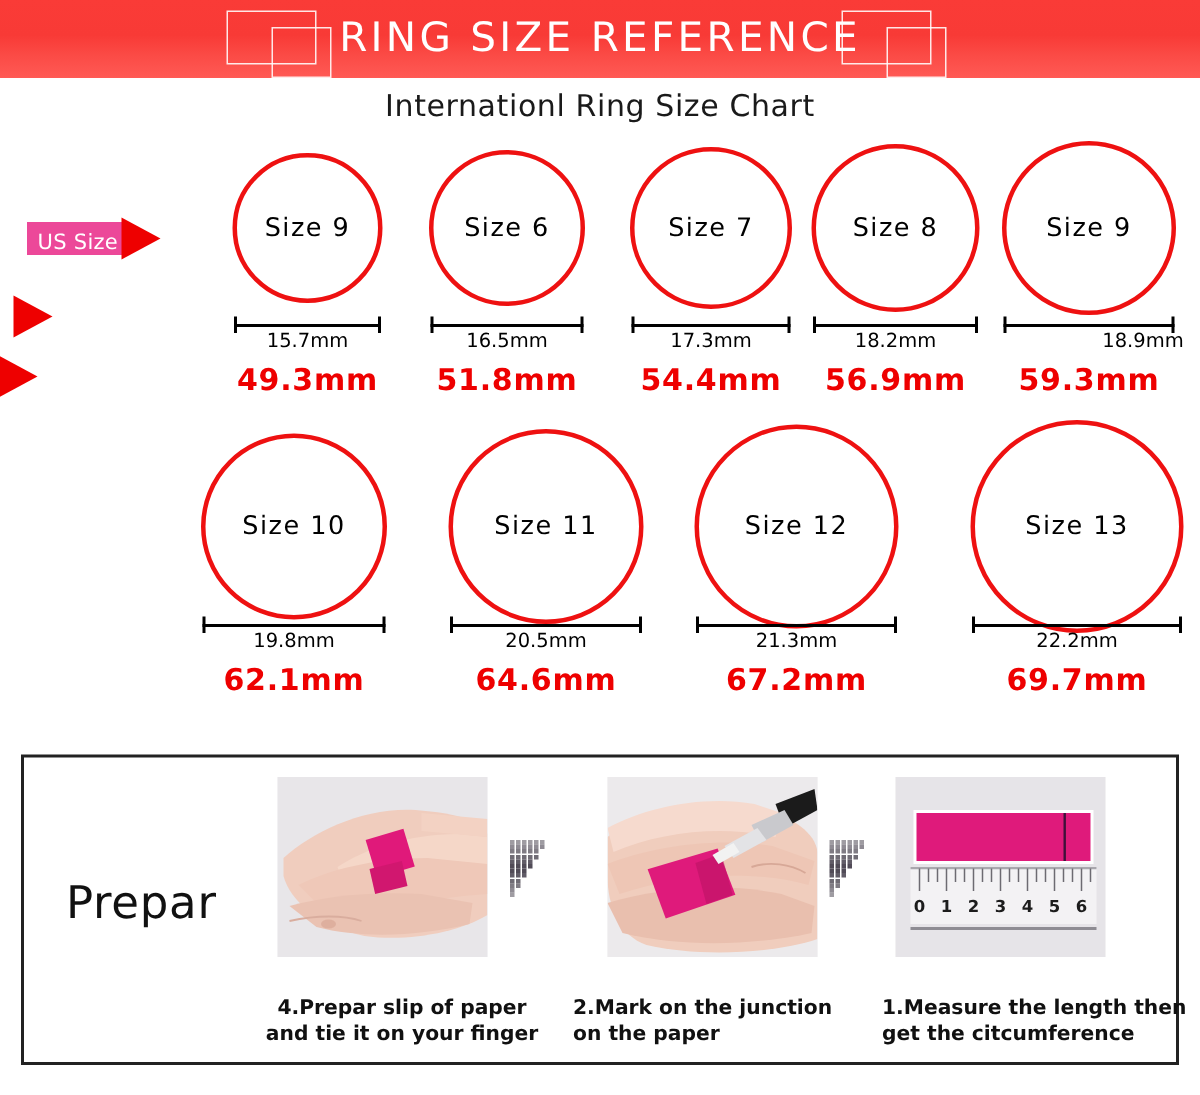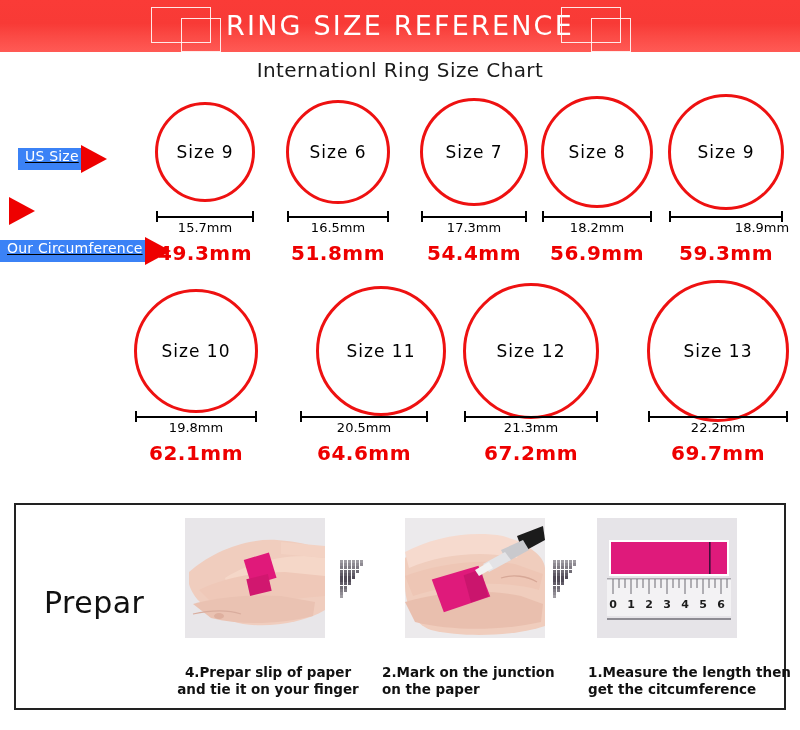--- a/index.html
+++ b/index.html
@@ -61,27 +61,26 @@
 
   
   .arrow-label {
     position: absolute;
     height: 22px;
     display: flex;
     align-items: center;
   }
   .arrow-body {
     height: 22px;
-    background: #3b82f6;
+    background: #ec4899;
     display: flex;
-    align-items: flex-start;
+    align-items: flex-end;
     padding-left: 7px;
     padding-right: 3px;
     box-sizing: border-box;
-    text-decoration: underline;
   }
   .arrow-text {
     color: #ffffff;
     font-size: 14px;
     font-family: "DejaVu Sans", sans-serif;
     white-space: nowrap;
     letter-spacing: 0.2px;
   }
   .arrow-head {
     width: 0; height: 0;
@@ -227,23 +226,20 @@
     <span class="arrow-text">US Size</span>
   </div>
   <div class="arrow-head"></div>
 </div>
 
 <div class="arrow-label" id="arrow-diameter">
   <div class="arrow-head"></div>
 </div>
 
 <div class="arrow-label" id="arrow-circumference">
-  <div class="arrow-body">
-    <span class="arrow-text">Our Circumference</span>
-  </div>
   <div class="arrow-head"></div>
 </div>
 
 <div id="rings-layer">
     <div class="ring" style="left: 155px; top: 102px; width: 100px; height: 100px;">
       <span class="ring-label">Size 9</span>
     </div>
     <div class="dimline" style="left: 156px; top: 211px; width: 98px;">
       <div class="bar"></div>
       <div class="cap l"></div>
@@ -294,21 +290,21 @@
     <div class="ring" style="left: 134px; top: 289px; width: 124px; height: 124px;">
       <span class="ring-label">Size 10</span>
     </div>
     <div class="dimline" style="left: 135px; top: 411px; width: 122px;">
       <div class="bar"></div>
       <div class="cap l"></div>
       <div class="cap r"></div>
     </div>
     <div class="dim-text" style="left: 136px; top: 420px; width: 120px;">19.8mm</div>
     <div class="circ-text" style="left: 126px; top: 441px; width: 140px;">62.1mm</div>
-    <div class="ring" style="left: 316px; top: 286px; width: 130px; height: 130px;">
+    <div class="ring" style="left: 299px; top: 286px; width: 130px; height: 130px;">
       <span class="ring-label">Size 11</span>
     </div>
     <div class="dimline" style="left: 300px; top: 411px; width: 128px;">
       <div class="bar"></div>
       <div class="cap l"></div>
       <div class="cap r"></div>
     </div>
     <div class="dim-text" style="left: 304px; top: 420px; width: 120px;">20.5mm</div>
     <div class="circ-text" style="left: 294px; top: 441px; width: 140px;">64.6mm</div>
     <div class="ring" style="left: 463px; top: 283px; width: 136px; height: 136px;">

